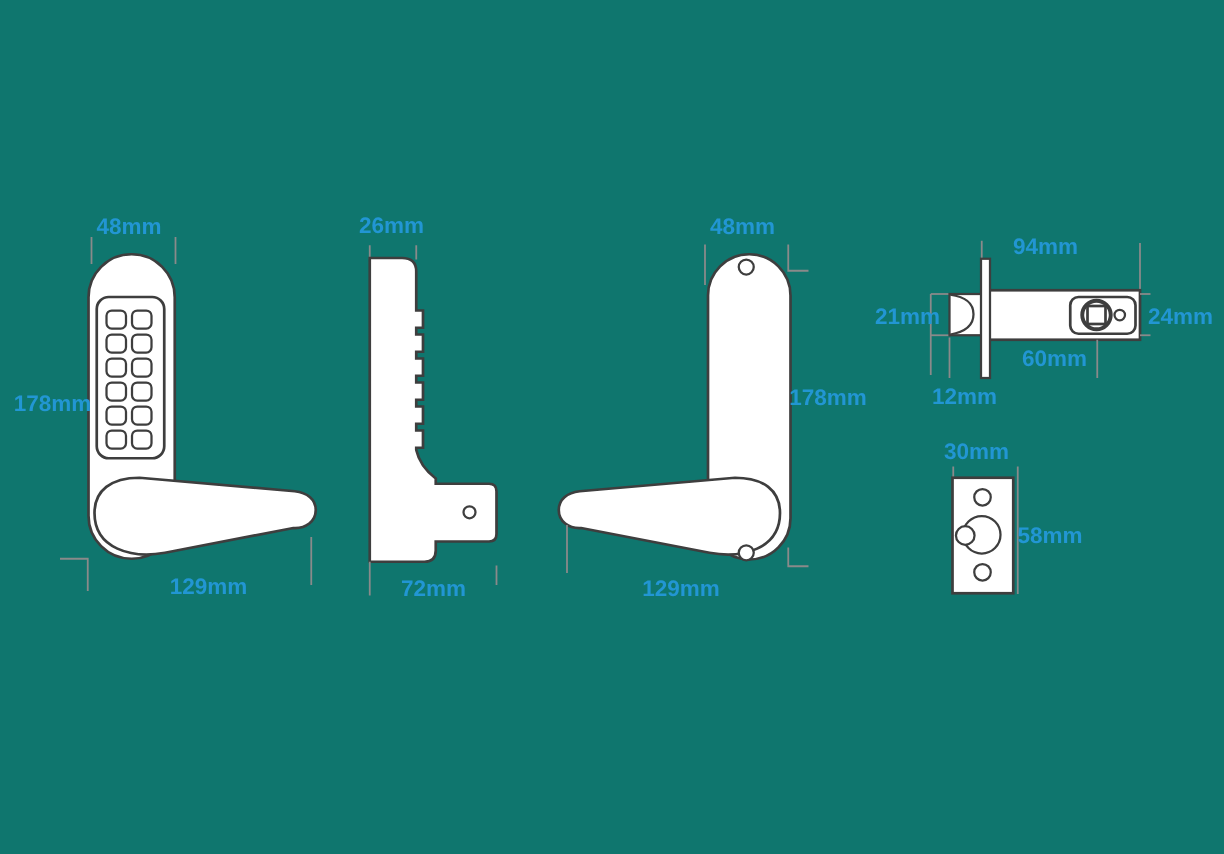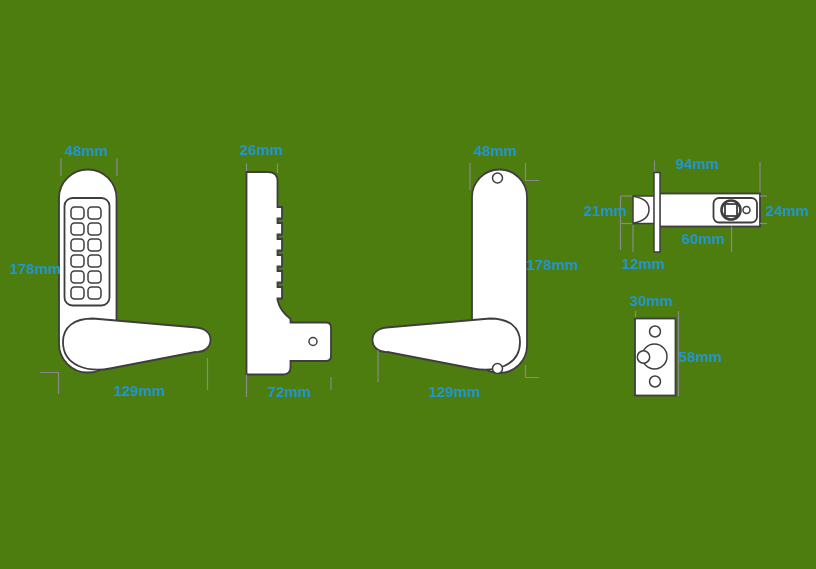--- a/index.html
+++ b/index.html
@@ -1,16 +1,16 @@
 <!DOCTYPE html>
 <html><head>
 <meta charset="utf-8">
 <style>
   html,body{margin:0;padding:0;background:#ffffff;}
-  .canvas{position:relative;width:816px;height:569px;background:#4d7c0f;overflow:hidden;
+  .canvas{position:relative;width:816px;height:569px;background:#0f766e;overflow:hidden;
           font-family:"Liberation Sans", sans-serif;}
   svg text{font-family:"Liberation Sans", sans-serif;font-size:15px;font-weight:600;fill:#2296d3;}
   .outline{stroke:#3e3e3e;stroke-width:1.8;fill:#ffffff;}
   .outline-thin{stroke:#3e3e3e;stroke-width:1.5;fill:#ffffff;}
   .outline-open{stroke:#3e3e3e;stroke-width:1.5;fill:none;}
   .dim{stroke:#8a8a8a;stroke-width:1.2;fill:none;}
 </style>
 </head>
 <body>
 

